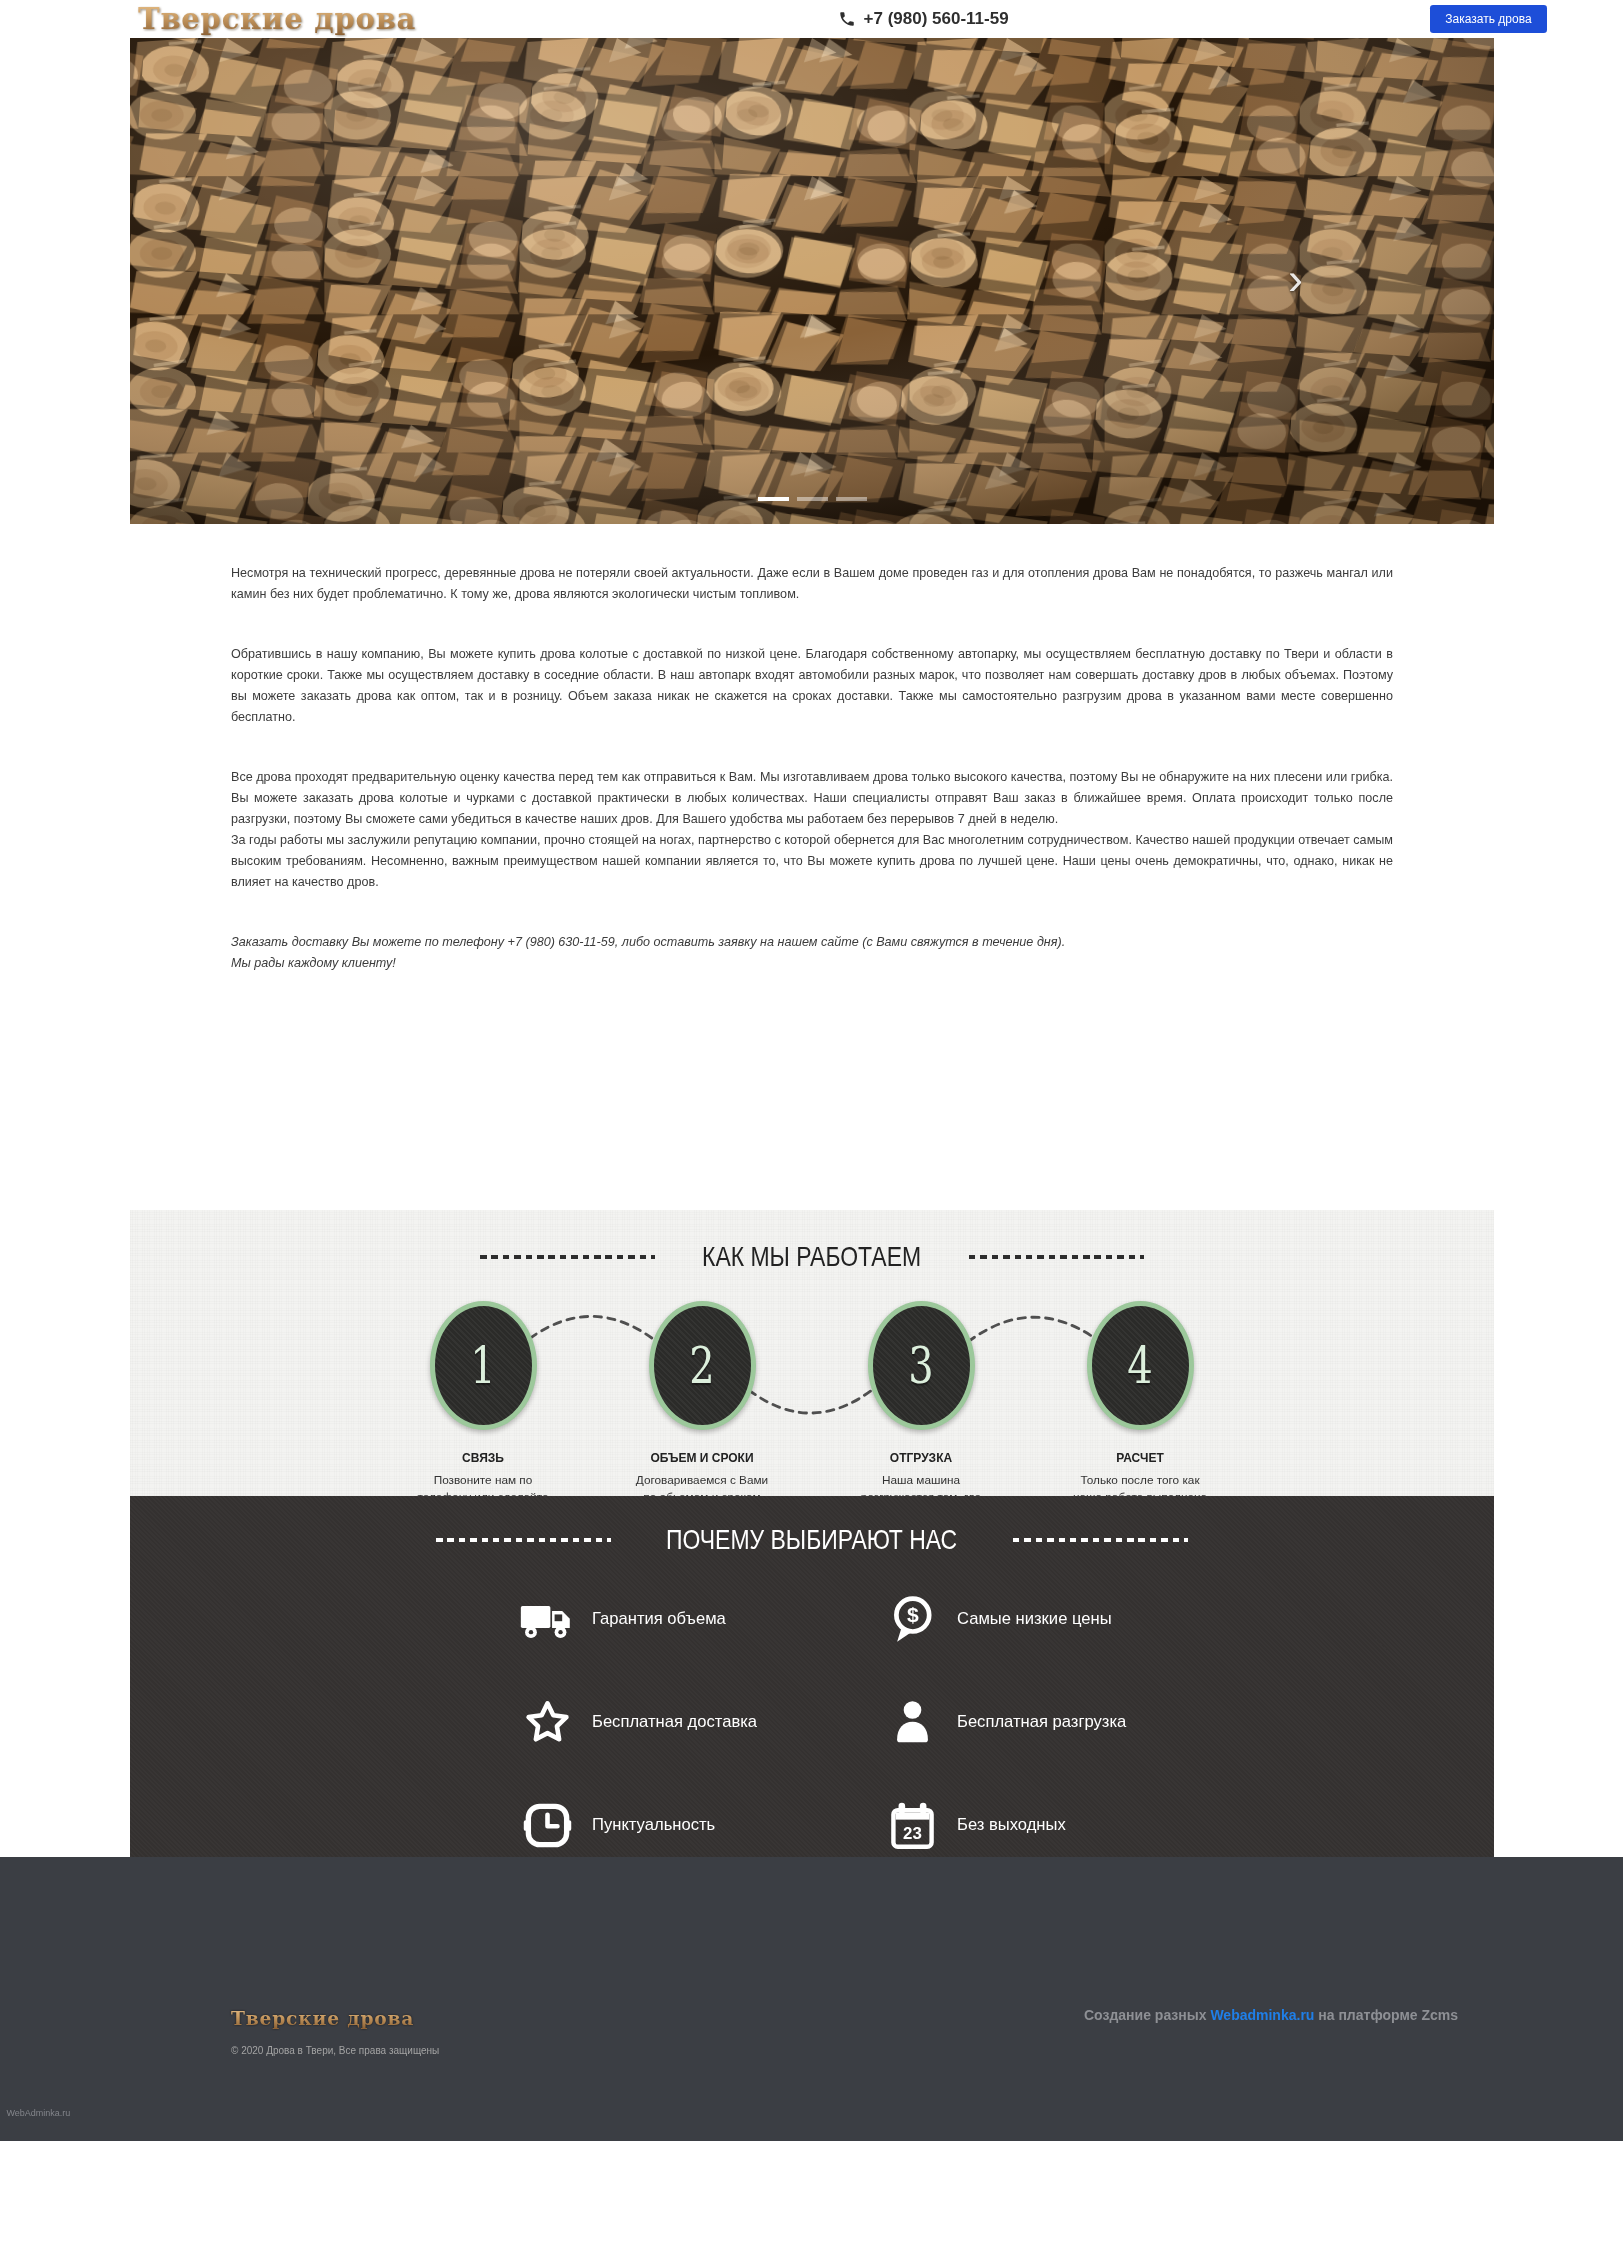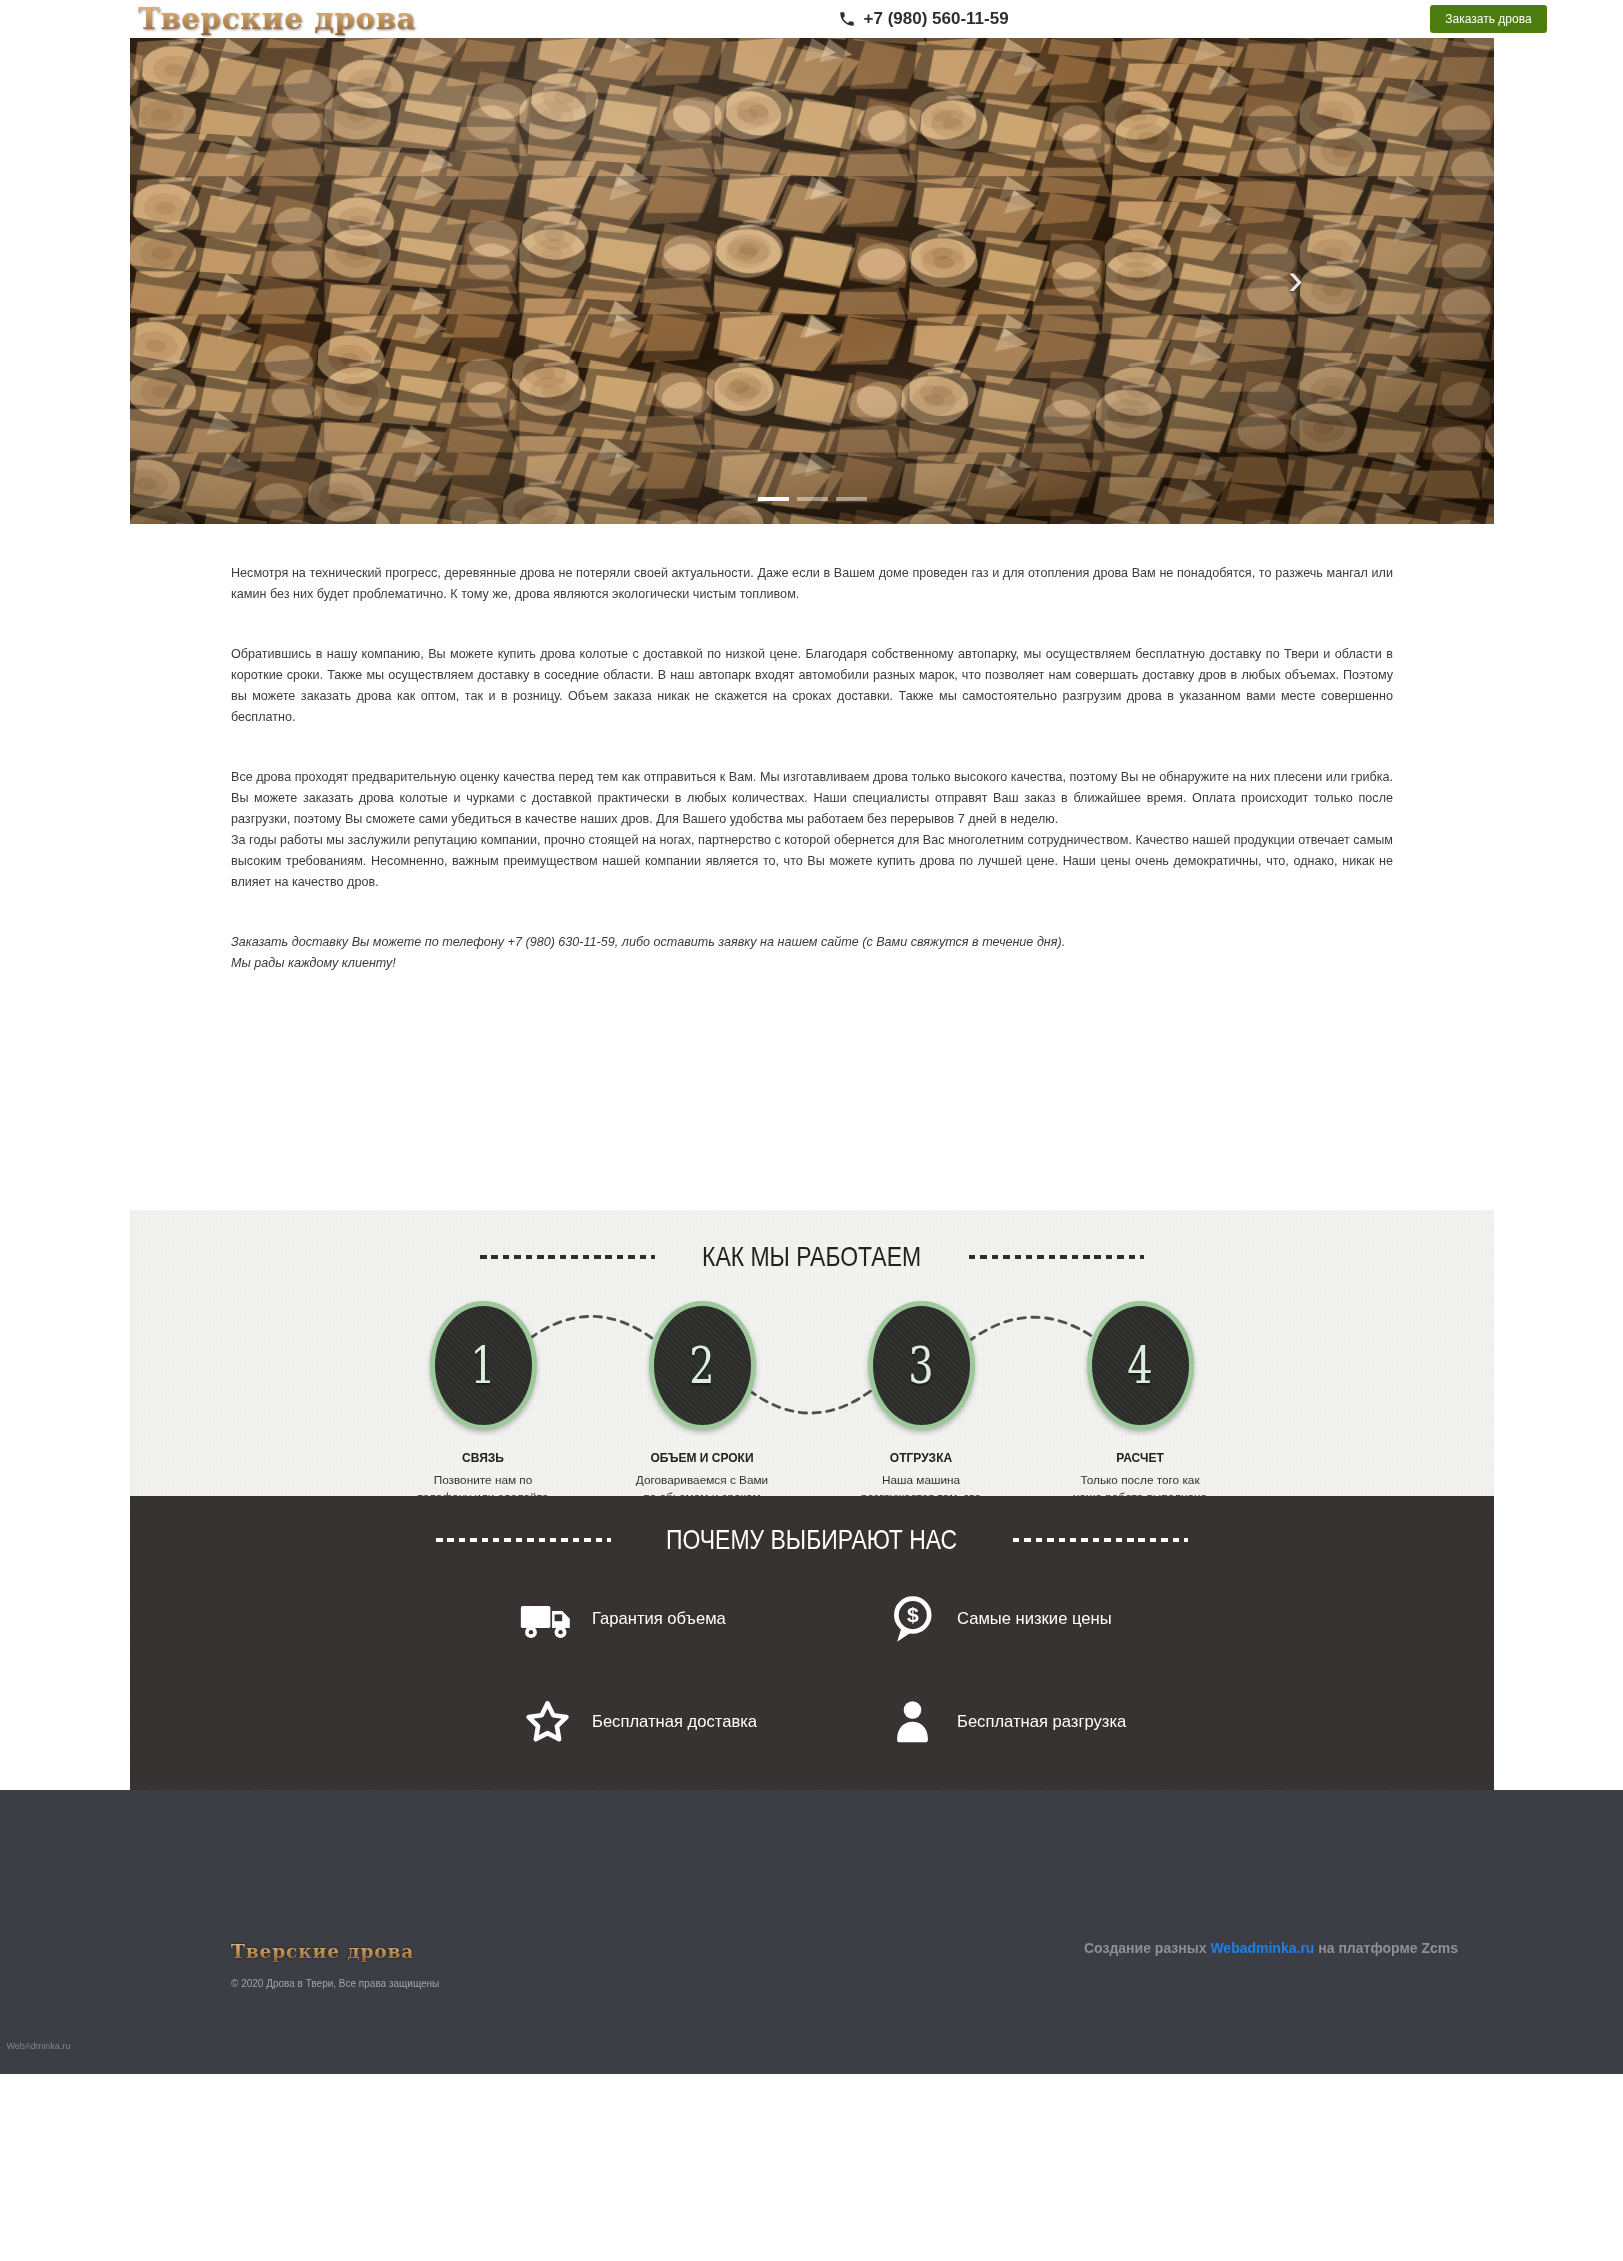--- a/index.html
+++ b/index.html
@@ -23,21 +23,21 @@
     background:linear-gradient(180deg,#e7c08a 0%,#c89a61 45%,#8a5f33 100%);
     -webkit-background-clip:text;background-clip:text;color:transparent;
     filter:drop-shadow(1.6px 1.6px 0.8px rgba(60,40,10,.55));
   }
   .header-phone{
     display:flex;align-items:center;gap:8px;
     font-size:17px;font-weight:bold;color:#2f2f2f;
     text-decoration:none;white-space:nowrap;
   }
   .order-btn{
-    background:#4d7c0f;color:#fff;border:none;border-radius:3.2px;
+    background:#1d4ed8;color:#fff;border:none;border-radius:3.2px;
     font-family:"Liberation Sans", sans-serif;
     font-size:12px;padding:7.3px 15.4px;cursor:pointer;white-space:nowrap;
   }
 
   
   .hero{height:486px;overflow:hidden;position:relative;background:#241608;}
   .hero svg.woodpile{display:block;width:100%;height:100%;}
   .carousel-next{
     position:absolute;right:191px;top:218px;
     font-size:45px;line-height:45px;color:rgba(255,255,255,.88);
@@ -96,21 +96,21 @@
   }
   .step-number{
     font-family:"DejaVu Serif", serif;font-size:50px;color:#dcefdc;
     transform:scaleX(.8);text-shadow:0 1.6px 1.6px rgba(0,0,0,.45);
   }
   .step-title{font-size:12px;font-weight:bold;color:#222;margin:21px 0 6.5px;}
   .step-desc{font-size:11.8px;line-height:17px;color:#333;padding:0 42px;}
 
   
   .why-section{
-    height:294px;box-sizing:border-box;overflow:hidden;
+    height:361px;box-sizing:border-box;overflow:hidden;
     background:
       repeating-linear-gradient(45deg, rgba(255,255,255,.02) 0 1.6px, transparent 1.6px 3.2px),
       #343130;
     padding-top:28px;color:#fff;
   }
   .why-section .dash-line{color:#ffffff;}
   .why-section .section-title{color:#fff;}
   .features-grid{
     width:731px;margin:36px 0 0 390px;
     display:grid;grid-template-columns:365px 365px;row-gap:49px;

